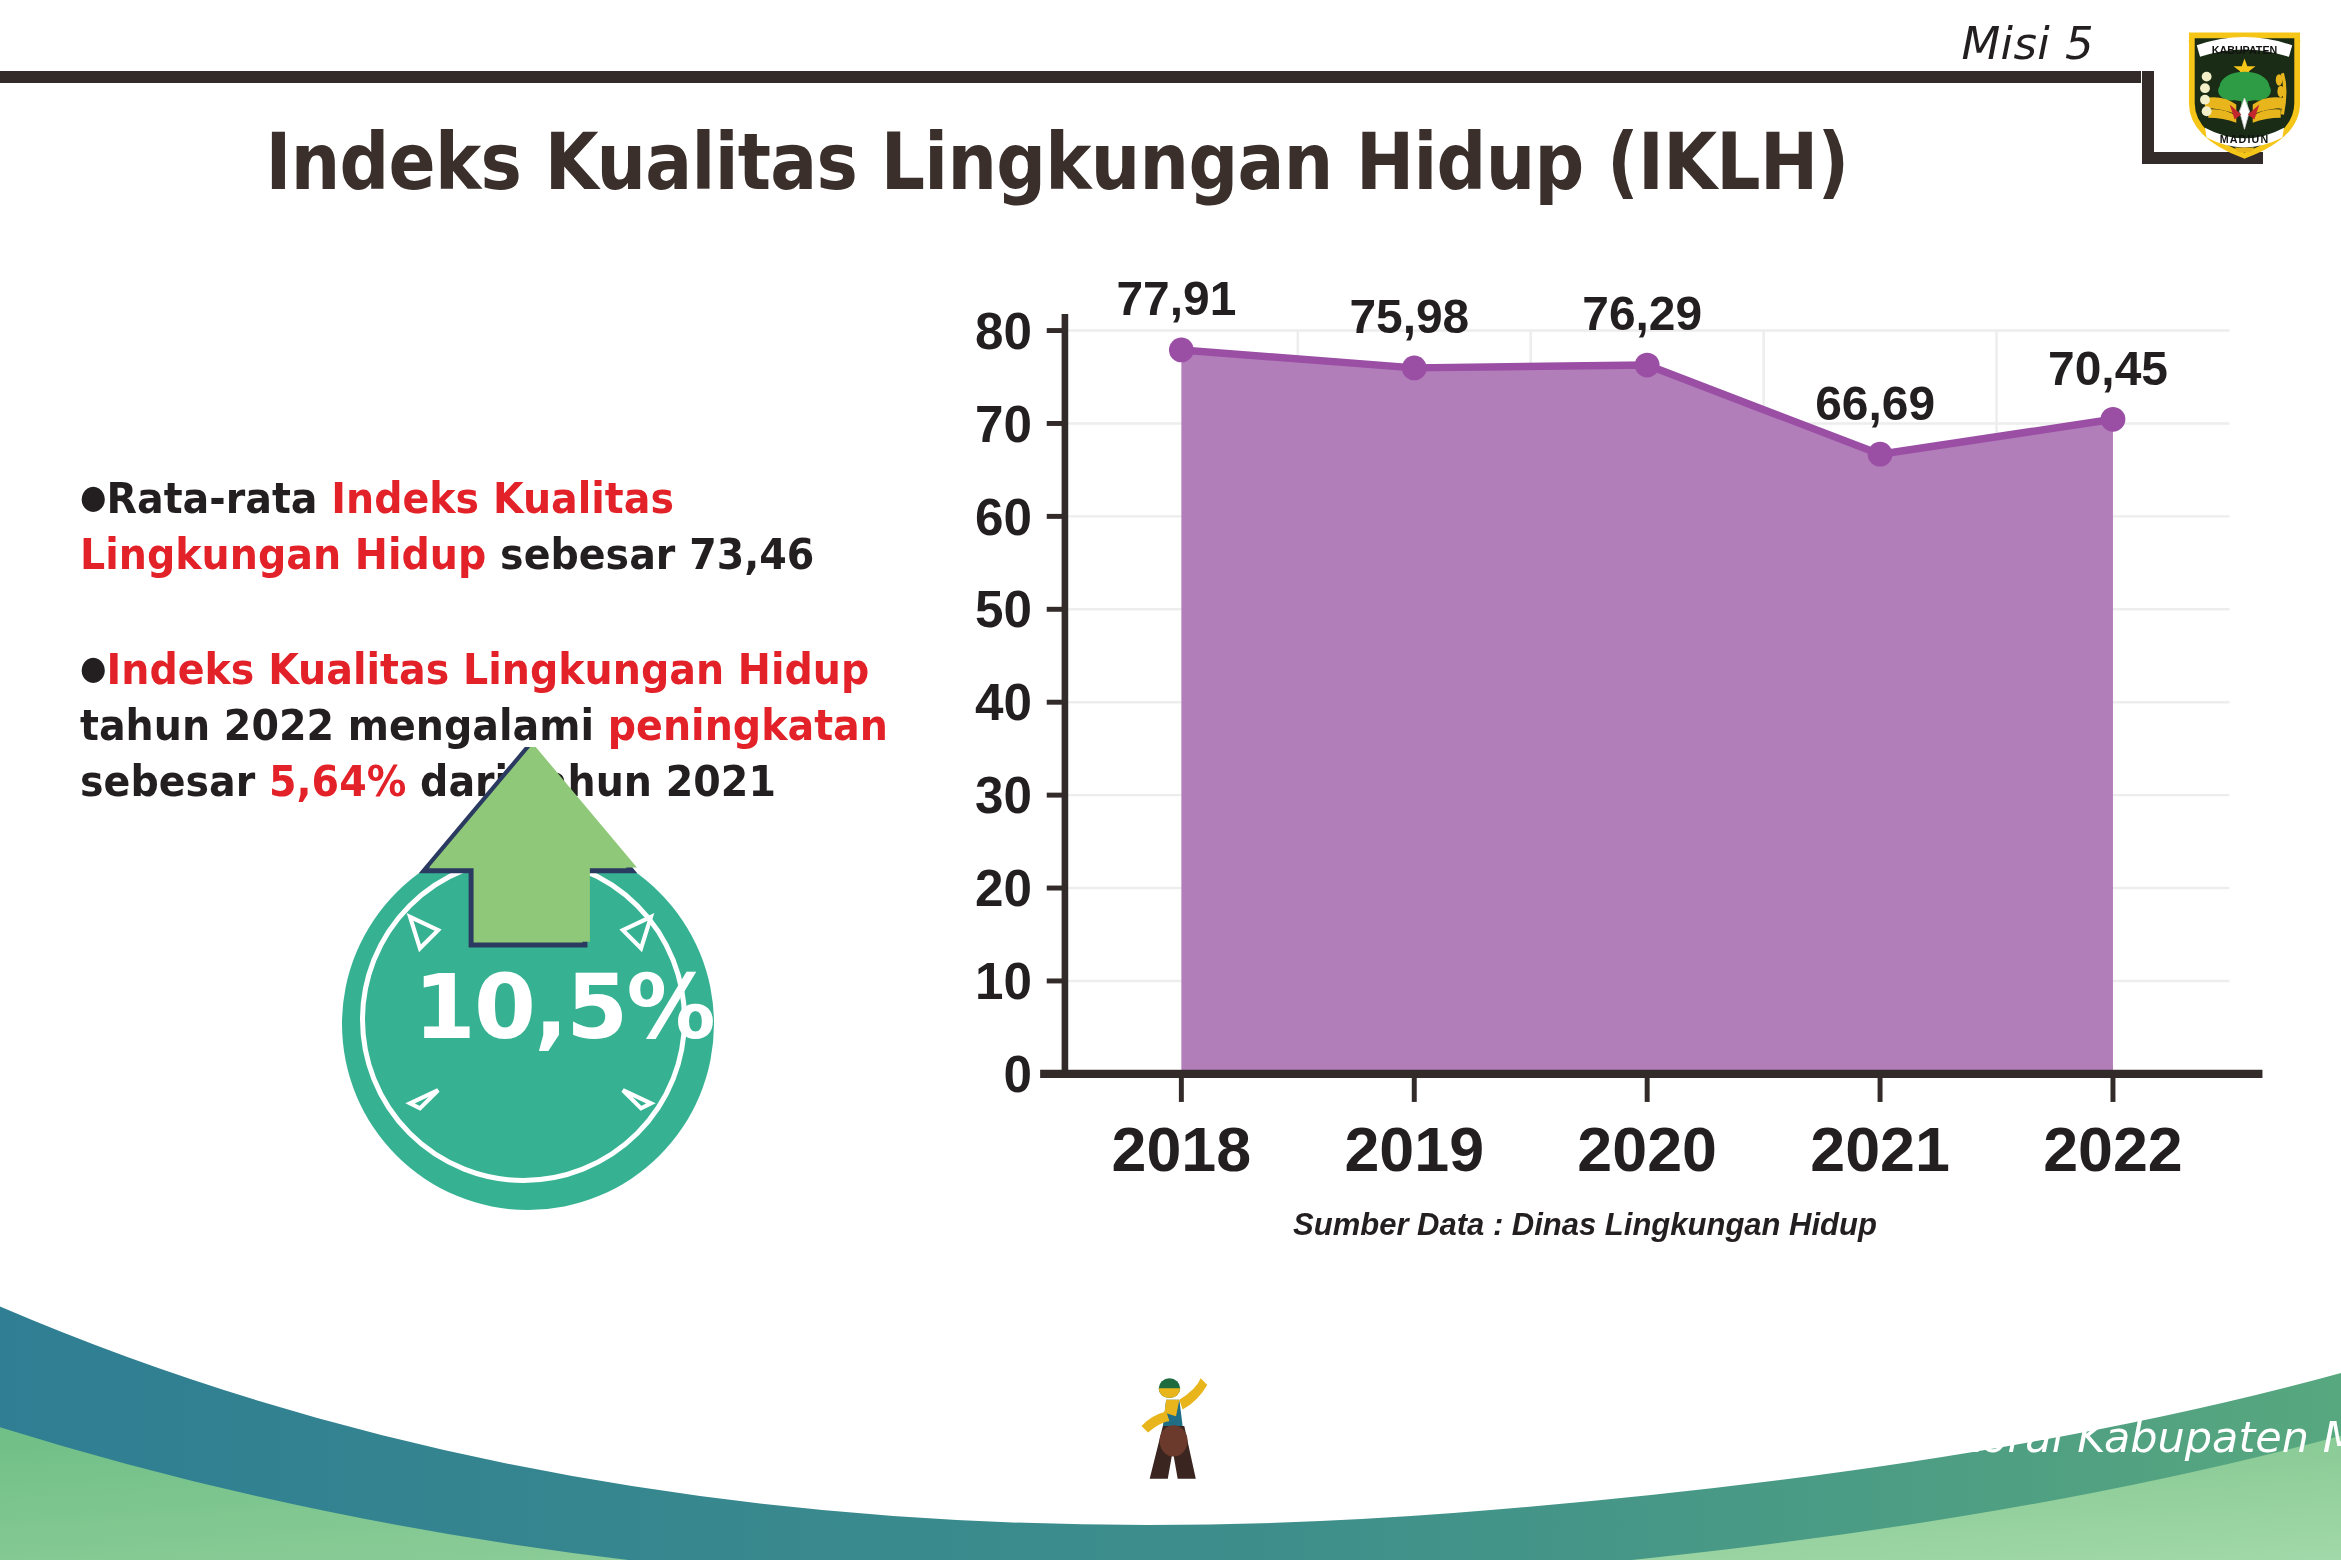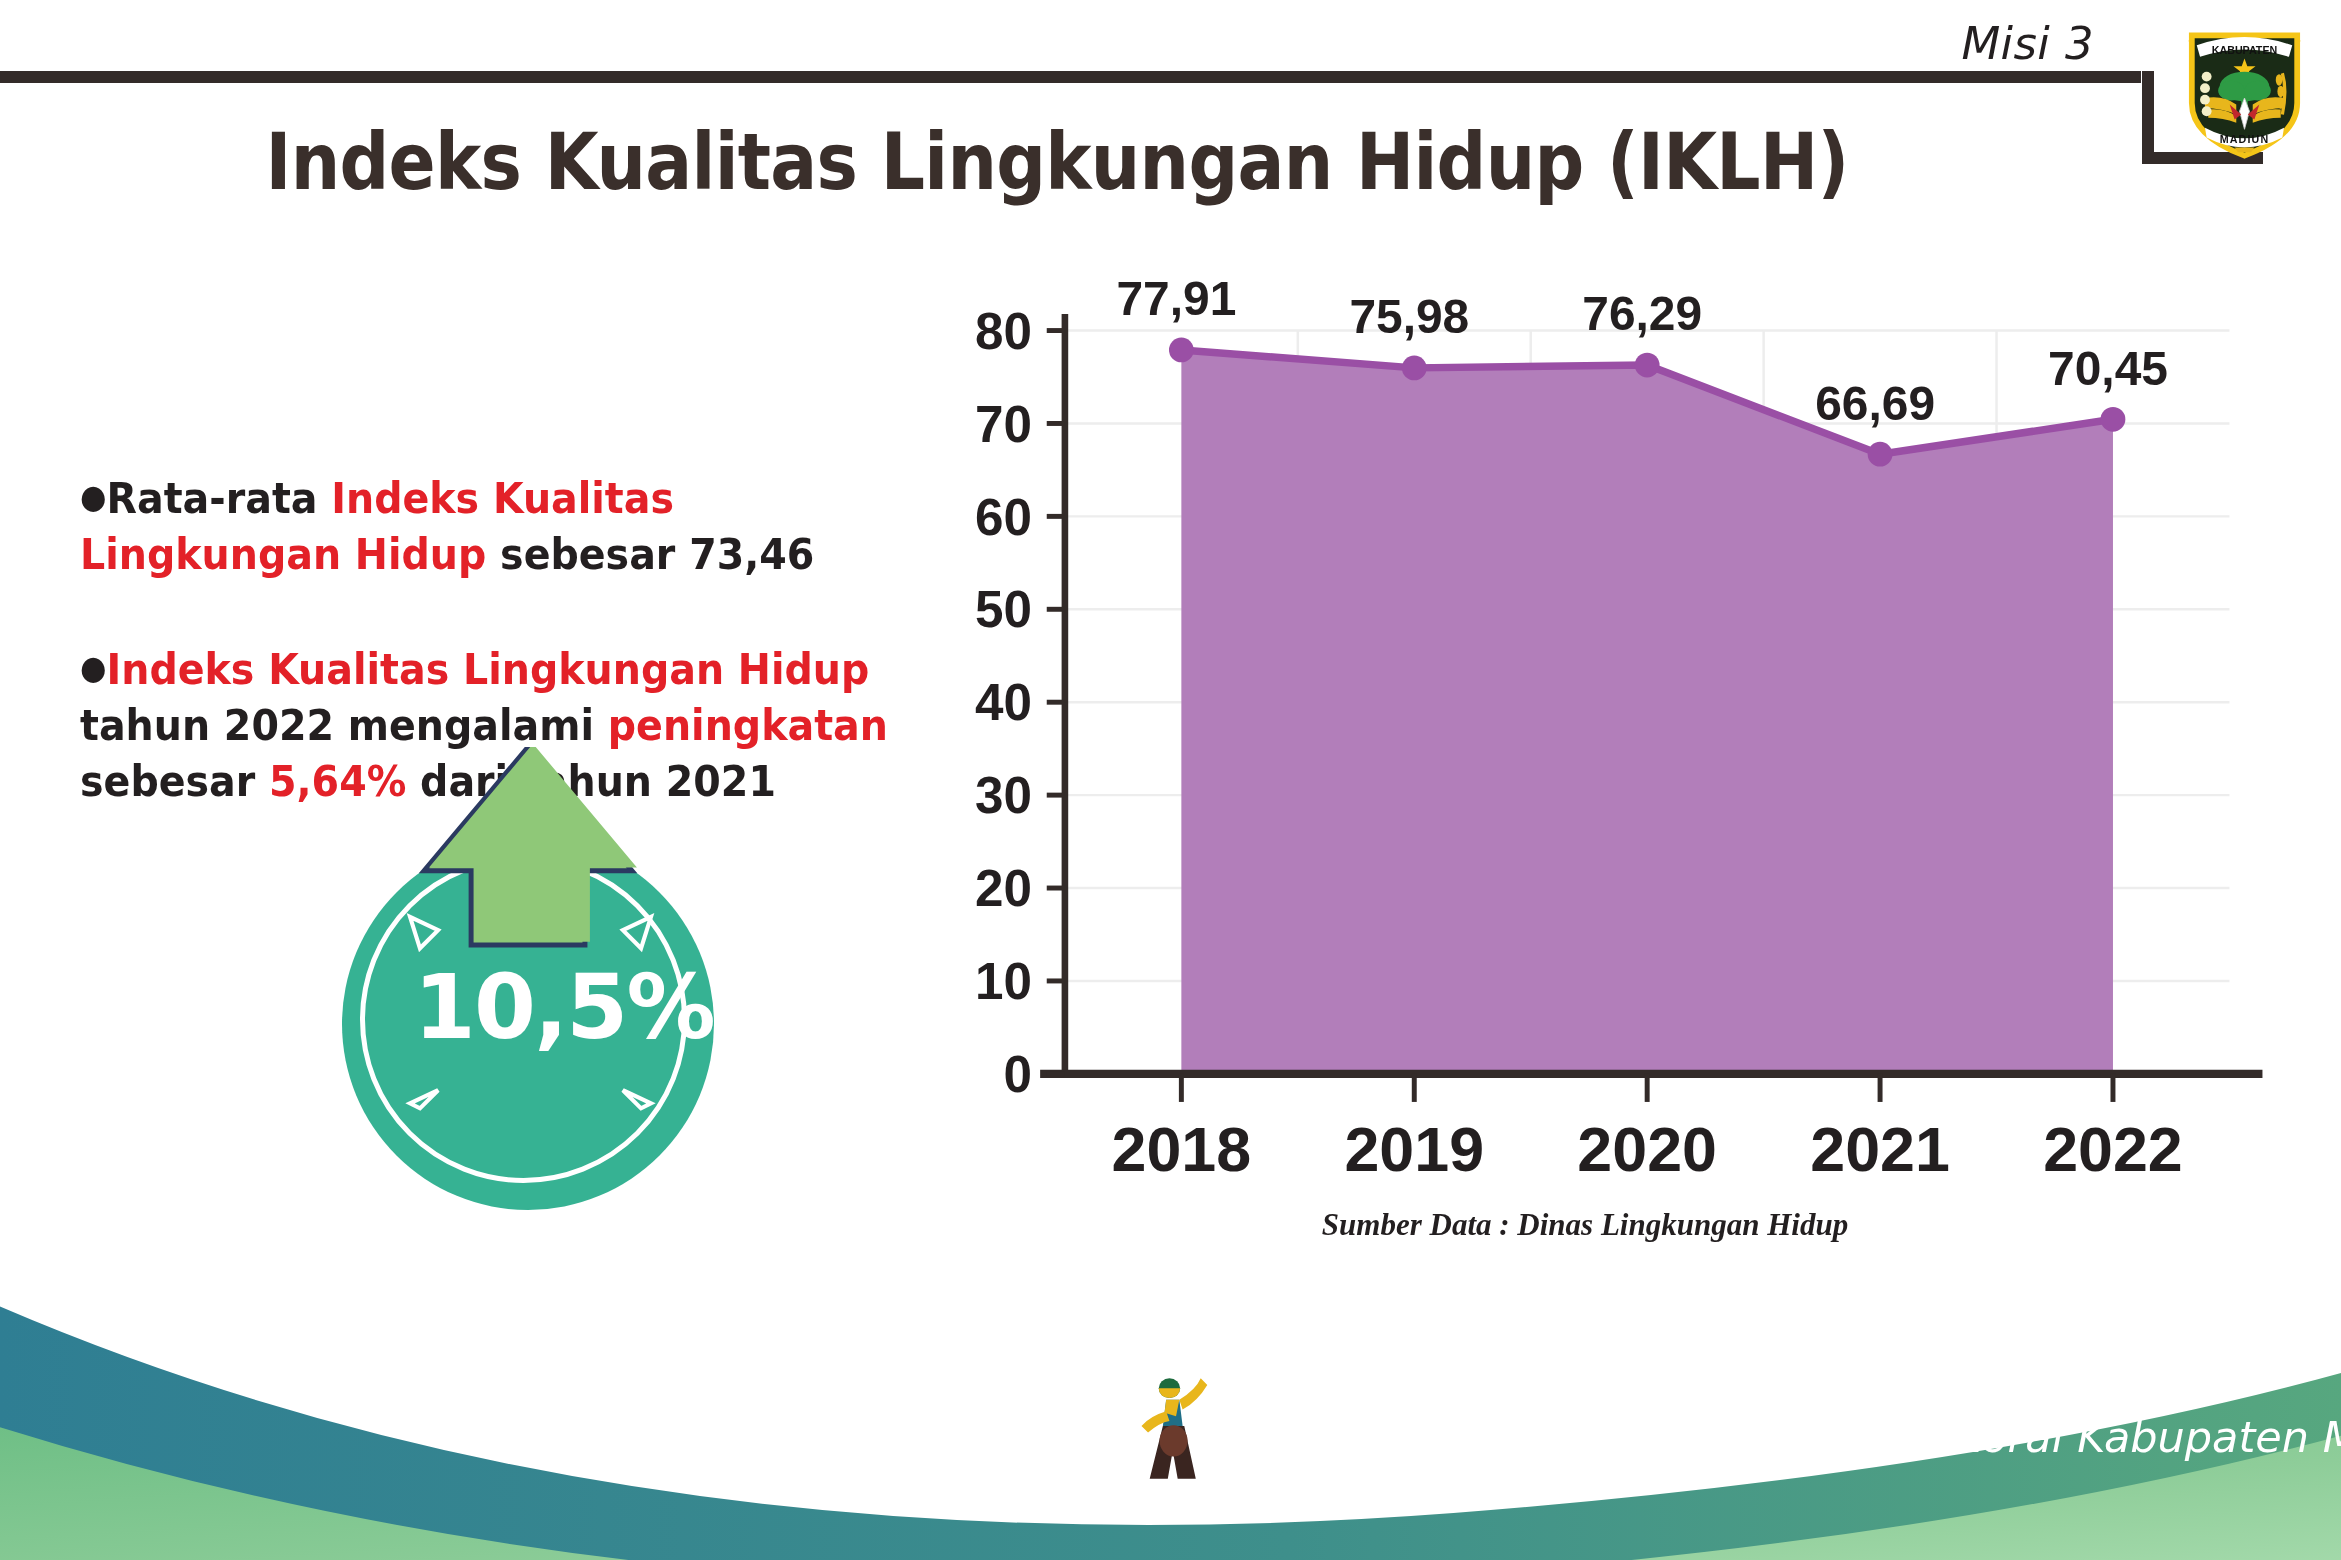--- a/index.html
+++ b/index.html
@@ -159,21 +159,21 @@
     width: 1338px;
     height: 925px;
   }
   #chart-svg { display: block; }
   #chart-source {
     position: absolute;
     left: 941px;
     top: 1207px;
     width: 1288px;
     text-align: center;
-    font-family: Liberation Serif, serif;
+    font-family: Liberation Sans, sans-serif;
     font-weight: bold;
     font-style: italic;
     font-size: 31px;
     color: #231F20;
   }
 
   
   #footer {
     position: absolute;
     left: 0;
@@ -199,21 +199,21 @@
     height: 107px;
   }
 </style>
 </head>
 <body>
 
 <div id="slide">
 
   <div id="header-rule"></div>
 
-  <div id="misi-label">Misi 3</div>
+  <div id="misi-label">Misi 5</div>
 
   <div id="logo-frame-v"></div>
   <div id="logo-frame-h"></div>
 
   <svg id="logo" viewBox="0 0 164 180">
 
     <path d="M14 34 L150 34 L144 52 L20 52 Z" fill="#F5C518"></path>
 
     <path d="M18 28 L146 28 L146 110 Q146 150 82 174 Q18 150 18 110 Z" fill="#1A2B16" stroke="#F5C518" stroke-width="7"></path>
 

